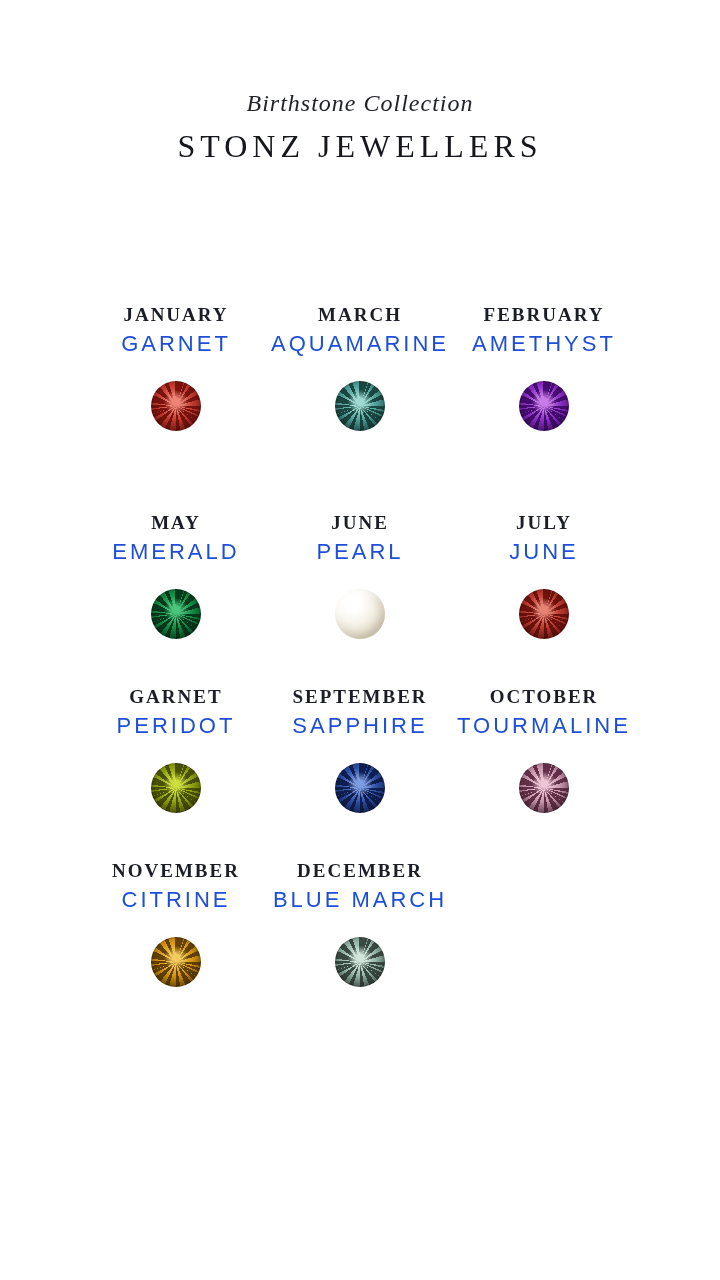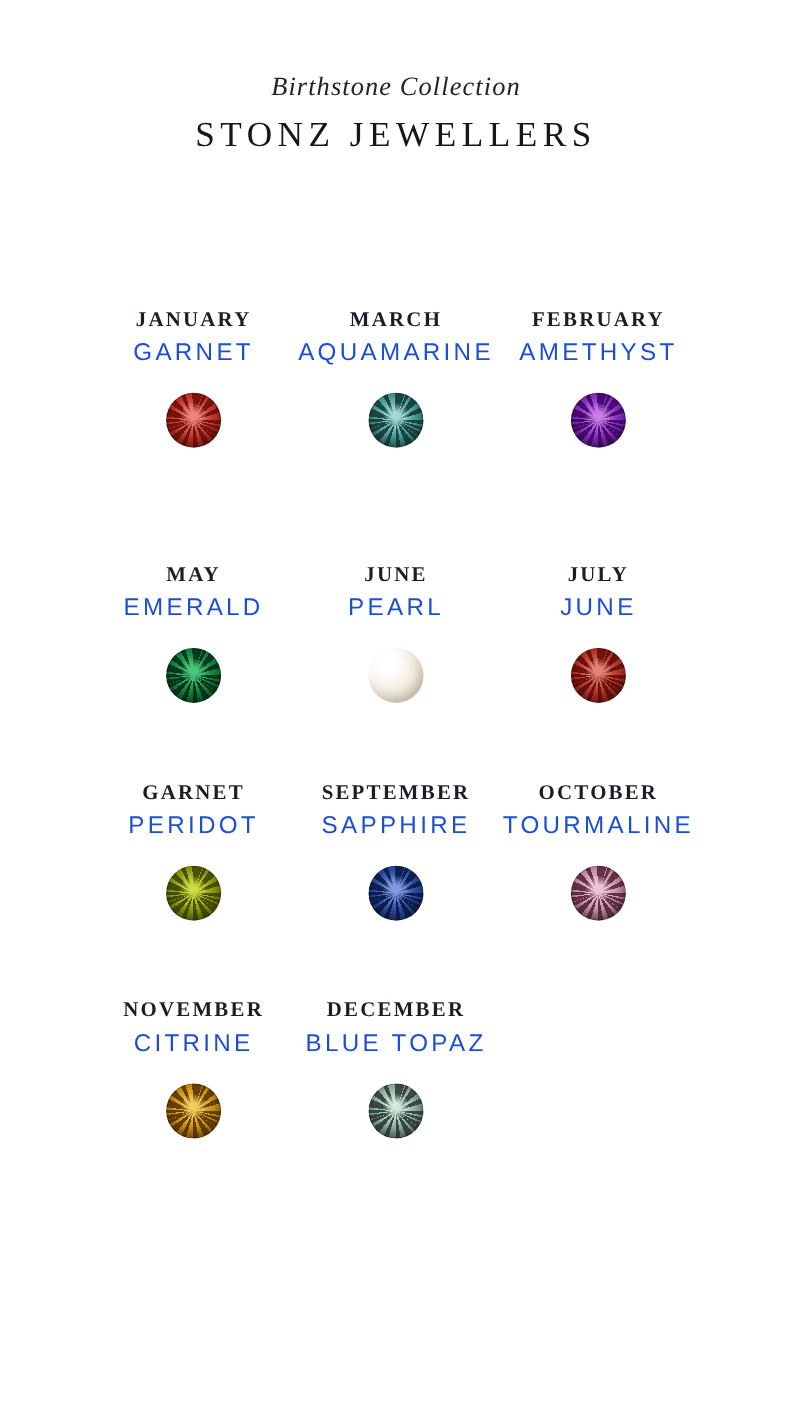--- a/index.html
+++ b/index.html
@@ -12,21 +12,21 @@
     overflow: hidden;
   }
   .page {
     width: 720px;
     height: 1280px;
     background: #ffffff;
     position: relative;
   }
   
   header {
-    padding-top: 64px;
+    padding-top: 88px;
     text-align: center;
   }
   .subtitle {
     font-family: "Liberation Serif", serif;
     font-style: italic;
     font-size: 24px;
     line-height: 30px;
     letter-spacing: 1px;
     color: #212329;
   }
@@ -38,21 +38,21 @@
     line-height: 40px;
     letter-spacing: 5px;
     color: #15171c;
   }
   
   .grid {
     margin-top: 138px;
     display: grid;
     grid-template-columns: repeat(3, 184px);
     justify-content: center;
-    row-gap: 71px;
+    row-gap: 47px;
   }
   .cell { text-align: center; }
   .cell.row-first { padding-bottom: 34px; }
   .month {
     font-family: "Liberation Serif", serif;
     font-weight: 600;
     font-size: 19px;
     line-height: 22px;
     letter-spacing: 2px;
     color: #1b1e26;
@@ -183,19 +183,19 @@
   <div class="cell">
     <div class="month">NOVEMBER</div>
     <div class="stone">CITRINE</div>
     <div class="gem-wrap">
       <span class="gem" style="--base: #d3940f; --dark: #654103; --light: #f3ca5c;"></span>
     </div>
   </div>
 
   <div class="cell">
     <div class="month">DECEMBER</div>
-    <div class="stone">BLUE TOPAZ</div>
+    <div class="stone">BLUE MARCH</div>
     <div class="gem-wrap">
       <span class="gem" style="--base: #93b3a6; --dark: #3a4a42; --light: #d2e7dc;"></span>
     </div>
   </div>
 </main>
 </div>
 
 </body></html>

